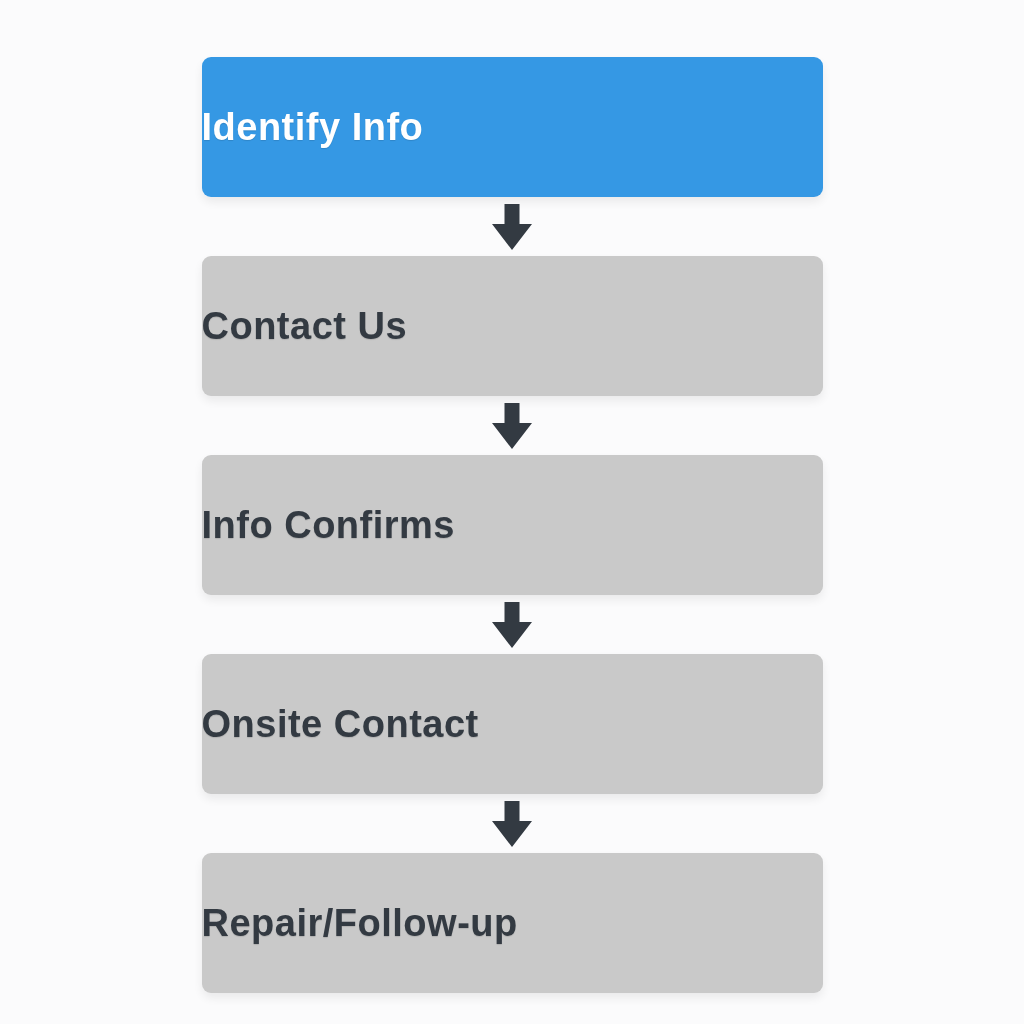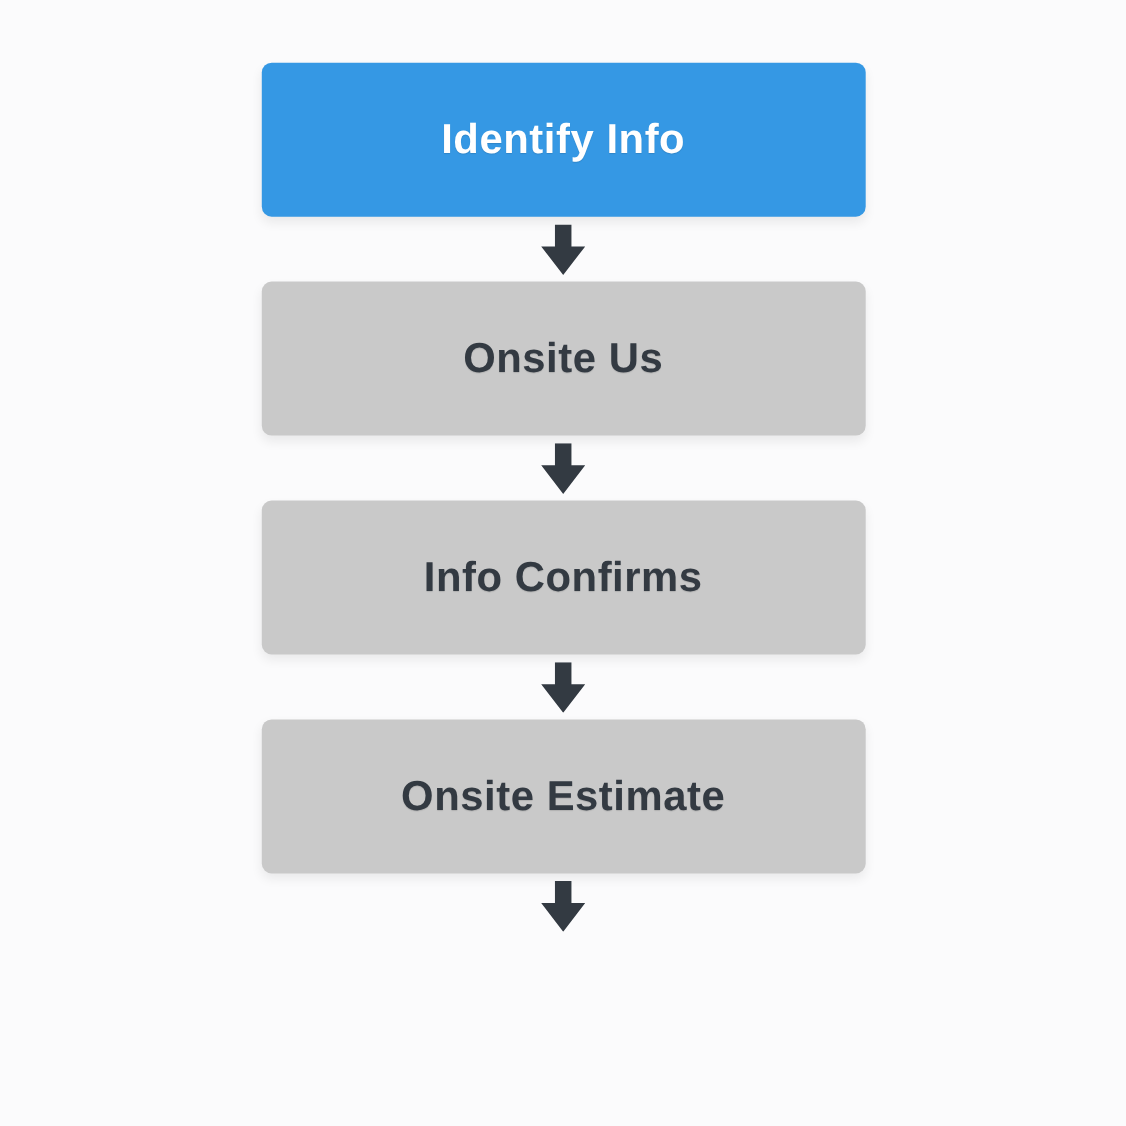--- a/index.html
+++ b/index.html
@@ -20,26 +20,25 @@
   }
   .flow {
     width: 549px;
     margin: 0 auto;
     padding-top: 57px;
     display: flex;
     flex-direction: column;
     align-items: center;
   }
   .step-box {
-    width: 549px;
+    width: 621px;
     height: 140px;
     border-radius: 9px;
     display: flex;
     align-items: center;
-    justify-content: center;
     background: var(--default-box);
     box-shadow: 0 5px 10px rgba(0,0,0,0.07);
   }
   .step-box.highlight {
     background: var(--highlight-box);
   }
   .step-label {
     font-size: 38px;
     font-weight: 700;
     color: var(--default-text);
@@ -70,21 +69,21 @@
 
   <div class="arrow-row">
     <span class="arrow-icon">
       <svg width="44" height="46" viewBox="0 0 44 46">
         <path d="M14.5 0 H29.5 V20 H42 L22 46 L2 20 H14.5 Z" fill="#333A42"></path>
       </svg>
     </span>
   </div>
 
   <div class="step-box">
-    <span class="step-label">Onsite Us</span>
+    <span class="step-label">Contact Us</span>
   </div>
 
   <div class="arrow-row">
     <span class="arrow-icon">
       <svg width="44" height="46" viewBox="0 0 44 46">
         <path d="M14.5 0 H29.5 V20 H42 L22 46 L2 20 H14.5 Z" fill="#333A42"></path>
       </svg>
     </span>
   </div>
 
@@ -94,25 +93,28 @@
 
   <div class="arrow-row">
     <span class="arrow-icon">
       <svg width="44" height="46" viewBox="0 0 44 46">
         <path d="M14.5 0 H29.5 V20 H42 L22 46 L2 20 H14.5 Z" fill="#333A42"></path>
       </svg>
     </span>
   </div>
 
   <div class="step-box">
-    <span class="step-label">Onsite Estimate</span>
+    <span class="step-label">Onsite Contact</span>
   </div>
 
   <div class="arrow-row">
     <span class="arrow-icon">
       <svg width="44" height="46" viewBox="0 0 44 46">
         <path d="M14.5 0 H29.5 V20 H42 L22 46 L2 20 H14.5 Z" fill="#333A42"></path>
       </svg>
     </span>
   </div>
 
+  <div class="step-box">
+    <span class="step-label">Repair/Follow-up</span>
+  </div>
 
 </div>
 
 </body></html>

